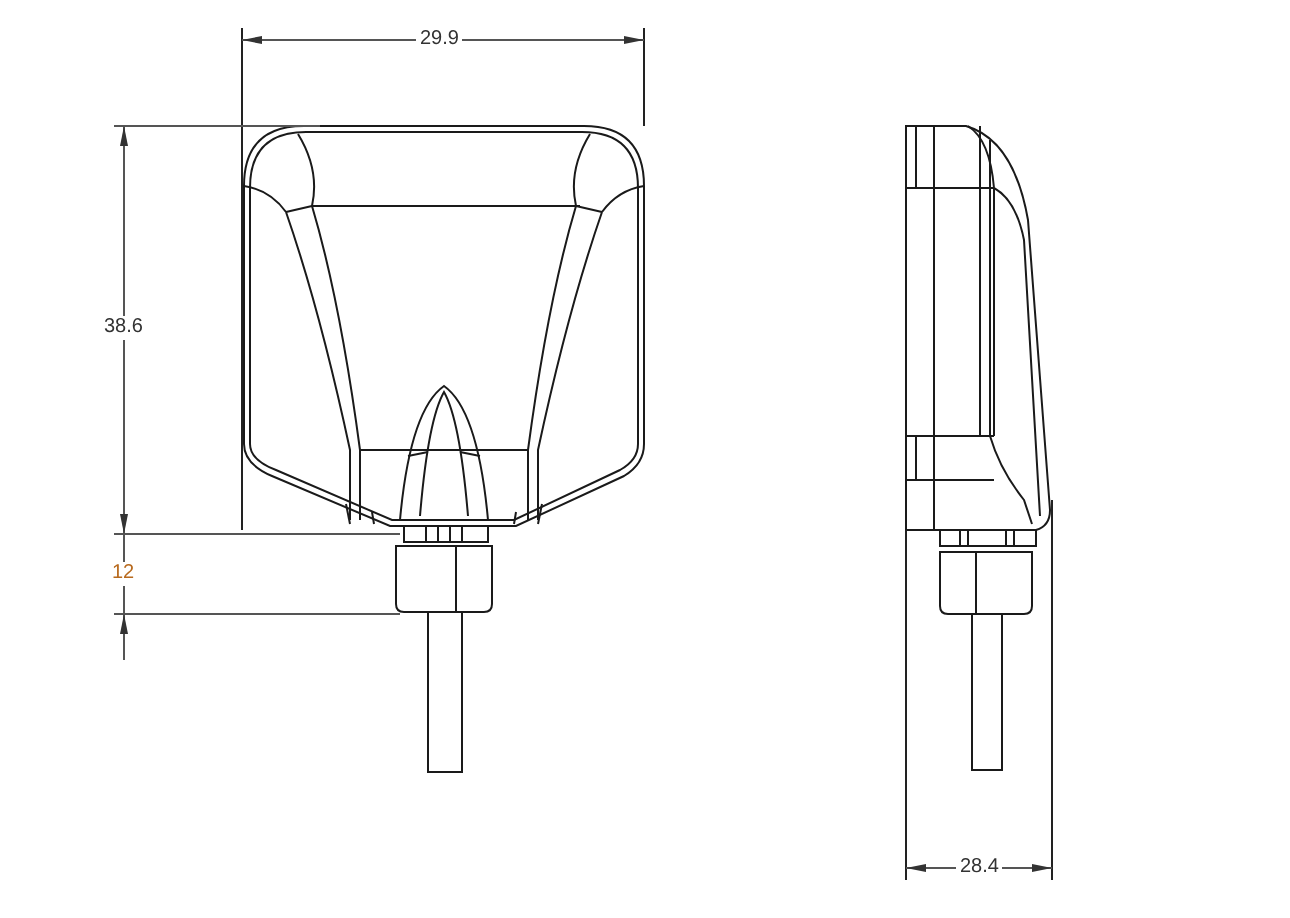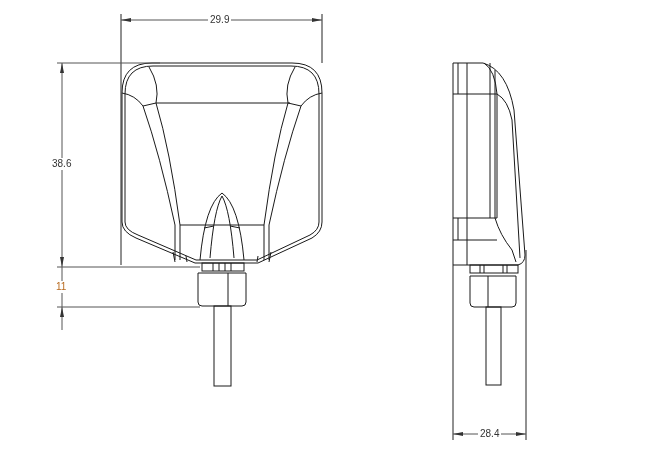--- a/index.html
+++ b/index.html
@@ -114,14 +114,14 @@
       <line x1="526" y1="250" x2="526" y2="440" stroke="#222"></line>
       <line x1="453" y1="434" x2="526" y2="434"></line>
       <polygon points="453,434 463,432 463,436" stroke="none"></polygon>
       <polygon points="526,434 516,432 516,436" stroke="none"></polygon>
     </g>
   </g>
 </svg>
 
 <div class="dim-label" style="left:208px; top:14px;">29.9</div>
 <div class="dim-label" style="left:50px; top:158px;">38.6</div>
-<div class="dim-label orange" style="left:54px; top:281px;">11</div>
+<div class="dim-label orange" style="left:54px; top:281px;">12</div>
 <div class="dim-label" style="left:478px; top:428px;">28.4</div>
 
 </body></html>

